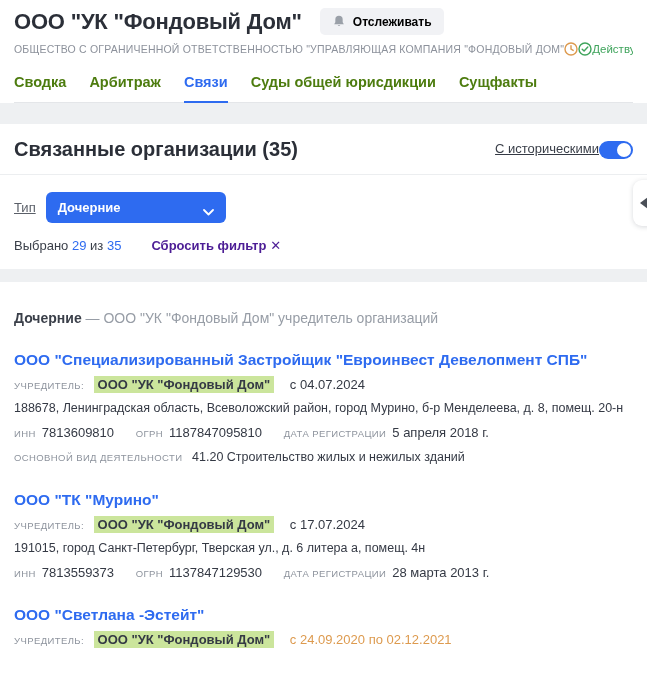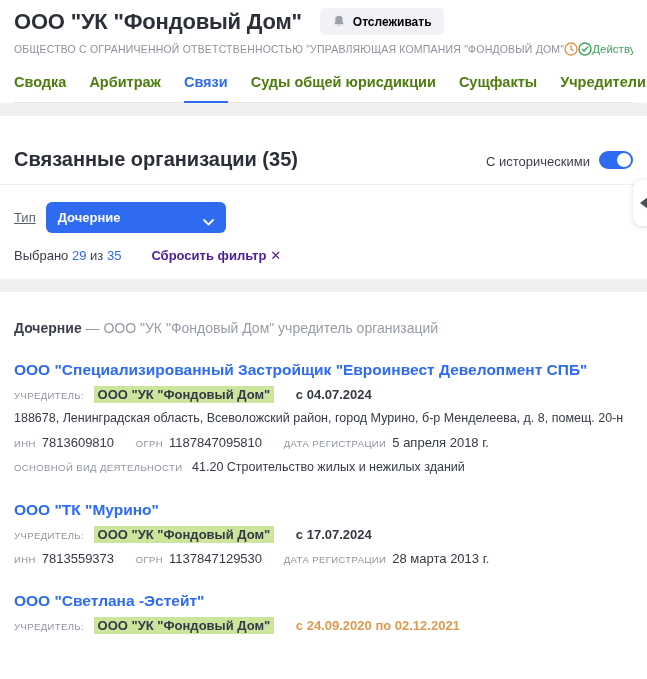--- a/index.html
+++ b/index.html
@@ -33,24 +33,24 @@
   
   .tabs{display:flex;gap:23px;margin-top:8px;border-bottom:1px solid #e4e6e9;}
   .tab{
     font-size:14.5px;font-weight:bold;color:#4d7c0f;cursor:pointer;
     padding:10px 0 11px;border-bottom:2px solid transparent;margin-bottom:-1px;
     white-space:nowrap;
   }
   .tab.active{color:#2e6bf0;border-bottom-color:#2e6bf0;}
 
   
-  .panel{margin-top:13px;padding:32px 14px 16px;}
+  .panel{margin-top:21px;padding:14px 14px 16px;}
   .panel-head{display:flex;align-items:center;justify-content:space-between;}
   .panel-title{font-size:20px;font-weight:bold;color:#2b2f38;margin:0;}
-  .hist-toggle-wrap{display:flex;align-items:flex-end;gap:9px;}
+  .hist-toggle-wrap{display:flex;align-items:flex-start;text-decoration:underline;}
   .hist-label{font-size:13px;color:#3a3f49;}
   .switch{
     width:34px;height:18px;border-radius:9px;background:#2e6bf0;position:relative;cursor:pointer;
   }
   .switch .knob{
     position:absolute;top:2px;right:2px;width:14px;height:14px;border-radius:50%;background:#fff;
   }
   .panel-divider{border:none;border-top:1px solid #eceef0;margin:13px -14px 0;}
   .filter-row{display:flex;align-items:center;gap:10px;margin-top:17px;}
   .filter-label{font-size:13px;color:#5a5f68;text-decoration:underline;}
@@ -82,21 +82,21 @@
   
   .content{margin-top:13px;padding:14px 14px 10px;min-height:421px;box-sizing:border-box;}
   .list-heading{font-size:14px;margin-top:14px;}
   .list-heading .bold{font-weight:bold;color:#3a3f49;}
   .list-heading .rest{color:#979da6;}
   .company{margin-top:25px;}
   .company-name{font-size:15.5px;font-weight:bold;color:#2e6bf0;cursor:pointer;text-decoration:none;display:inline-block;}
   .row{margin-top:8px;font-size:13px;color:#343944;line-height:1.25;}
   .lbl{font-size:9.5px;color:#8d939d;letter-spacing:.4px;margin-right:6px;}
   .founder-hl{background:#cbe59c;font-weight:bold;padding:1px 4px;color:#343944;}
-  .period{margin-left:18px;font-weight:bold;}
+  .period{margin-left:12px;}
   .period.historical{color:#dd9a4e;}
   .req-row .group{margin-right:18px;white-space:nowrap;}
   .addr{font-size:12.5px;}
   .activity-text{font-size:12.5px;}
 </style>
 </head>
 <body>
 
 <div class="card header">
   <div class="title-row">
@@ -126,21 +126,20 @@
         </svg>
     </span>
     <span class="status-text">Действующая организация</span>
   </div>
   <nav class="tabs">
     <div class="tab">Сводка</div>
     <div class="tab">Арбитраж</div>
     <div class="tab active">Связи</div>
     <div class="tab">Суды общей юрисдикции</div>
     <div class="tab">Сущфакты</div>
-    <div class="tab">Учредители</div>
   </nav>
 </div>
 
 <div class="card panel">
   <div class="panel-head">
     <h2 class="panel-title">Связанные организации (35)</h2>
     <div class="hist-toggle-wrap">
       <span class="hist-label">С историческими</span>
       <div class="switch">
           <div class="knob"></div>
@@ -201,20 +200,21 @@
     </div>
   </div>
 
   <div class="company">
     <a class="company-name">ООО "ТК "Мурино"</a>
     <div class="row">
       <span class="lbl">УЧРЕДИТЕЛЬ:</span>
       <span class="founder-hl">ООО "УК "Фондовый Дом"</span>
       <span class="period">с 17.07.2024</span>
     </div>
+    <div class="row addr">191015, город Санкт-Петербург, Тверская ул., д. 6 литера а, помещ. 4н</div>
     <div class="row req-row">
       <span class="group"><span class="lbl">ИНН</span><span>7813559373</span></span>
       <span class="group"><span class="lbl">ОГРН</span><span>1137847129530</span></span>
       <span class="group"><span class="lbl">ДАТА РЕГИСТРАЦИИ</span><span>28 марта 2013 г.</span></span>
     </div>
   </div>
 
   <div class="company">
     <a class="company-name">ООО "Светлана -Эстейт"</a>
     <div class="row">

